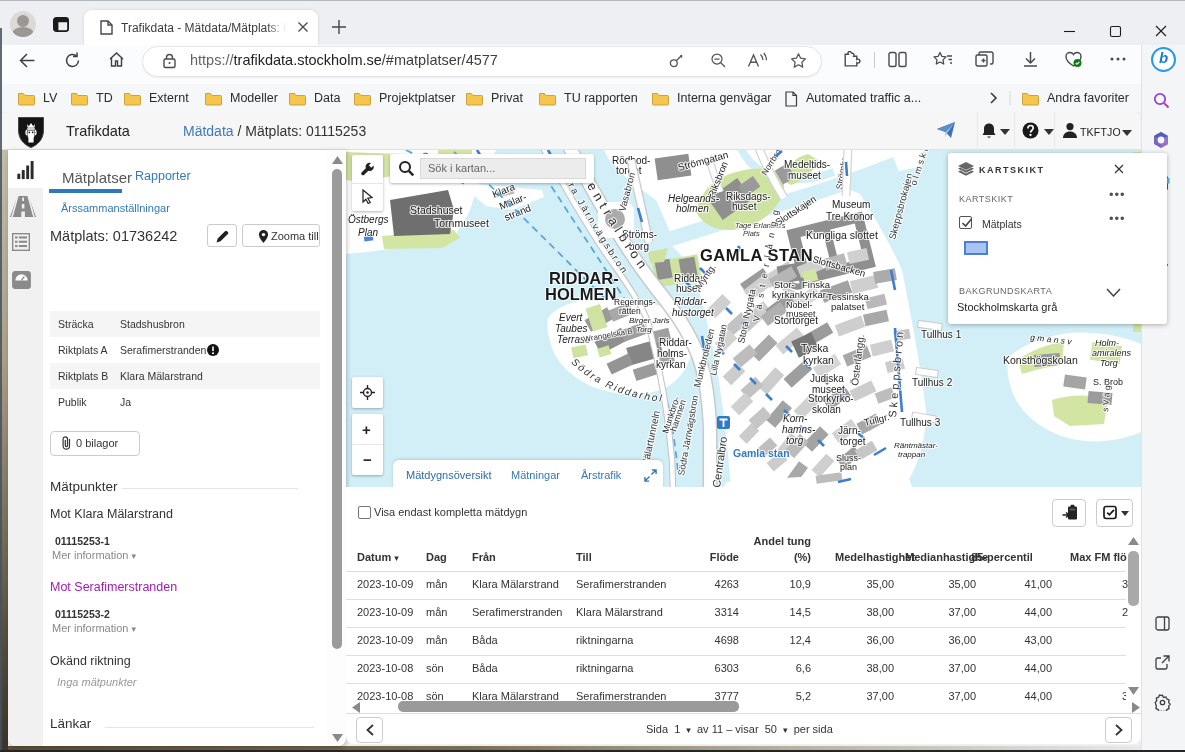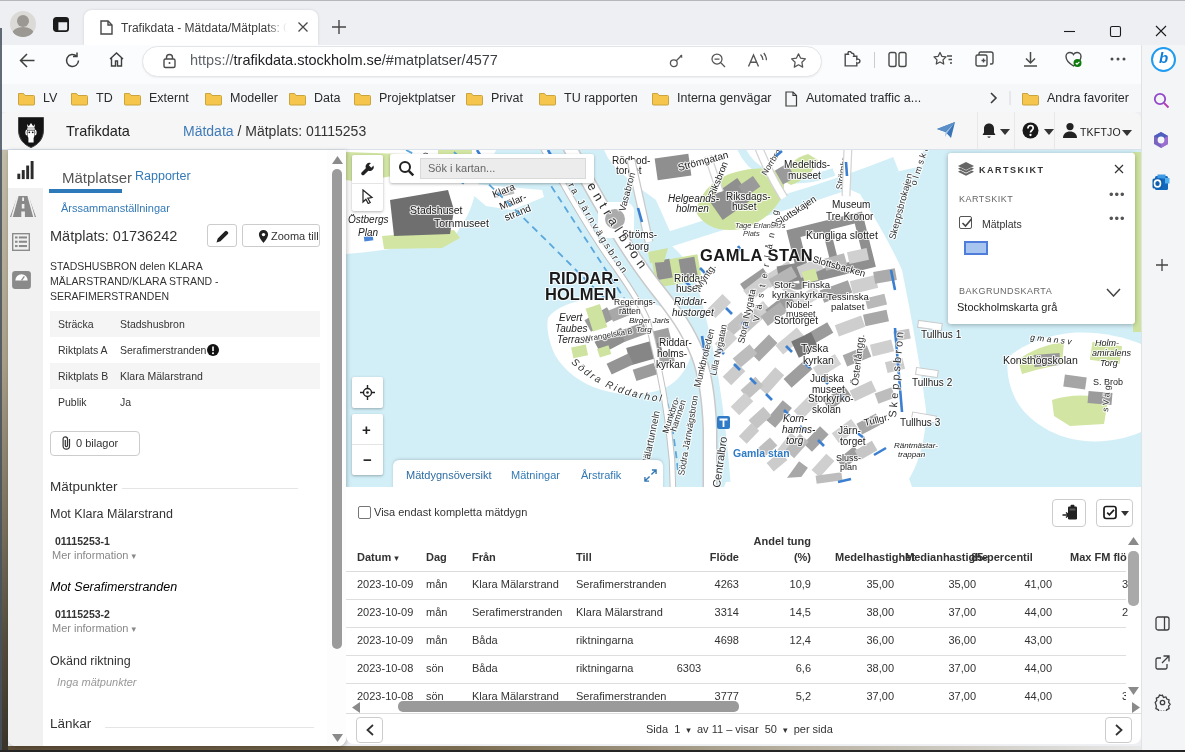--- a/index.html
+++ b/index.html
@@ -602,21 +602,20 @@
   <div class="abs" style="left:42px;top:78px;font-size:14.5px;color:#333;">Mätplats: 01736242</div>
   <div class="abs" style="left:199px;top:74px;width:30px;height:23px;border:1px solid #ccc;border-radius:3px;background:#fff;"></div>
   <svg class="abs" style="left:208px;top:80px;" width="13" height="13" viewBox="0 0 13 13">
         <path d="M0.5 12.5l1.2-4L9 1.2a1.4 1.4 0 0 1 2 0l0.9 0.9a1.4 1.4 0 0 1 0 2L4.5 11.3z" fill="#222"></path>
       </svg>
   <div class="abs" style="left:234px;top:74px;width:78px;height:23px;border:1px solid #ccc;border-radius:3px;background:#fff;font-size:11px;color:#333;line-height:22px;padding-left:28px;">Zooma till</div>
   <svg class="abs" style="left:250px;top:80px;" width="11" height="13" viewBox="0 0 11 13">
         <path d="M5.5 0a4.6 4.6 0 0 1 4.6 4.6C10.1 8 5.5 13 5.5 13S0.9 8 0.9 4.6A4.6 4.6 0 0 1 5.5 0z" fill="#222"></path>
         <circle cx="5.5" cy="4.6" r="1.7" fill="#fff"></circle>
       </svg>
-  <div class="abs" style="left:42px;top:109px;font-size:10.5px;color:#333;line-height:15px;">STADSHUSBRON delen KLARA<br>MÄLARSTRAND/KLARA STRAND -<br>SERAFIMERSTRANDEN</div>
 
   <div class="abs" style="left:42px;top:161px;width:270px;height:26px;background:#f5f5f5;"></div>
   <div class="abs" style="left:42px;top:213px;width:270px;height:26px;background:#f5f5f5;"></div>
   <div class="abs" style="left:50px;top:168px;font-size:10.5px;color:#333;">Sträcka</div>
       <div class="abs" style="left:112px;top:168px;font-size:10.5px;color:#333;">Stadshusbron</div>
   <div class="abs" style="left:50px;top:194px;font-size:10.5px;color:#333;">Riktplats A</div>
       <div class="abs" style="left:112px;top:194px;font-size:10.5px;color:#333;">Serafimerstranden</div>
   <svg class="abs" style="left:199px;top:194px;" width="12" height="12" viewBox="0 0 12 12">
         <circle cx="6" cy="6" r="6" fill="#111"></circle>
         <rect x="5.2" y="2.5" width="1.6" height="4.6" fill="#ffffff"></rect>
@@ -631,40 +630,40 @@
   <svg class="abs" style="left:52px;top:286px;" width="12" height="14" viewBox="0 0 12 14">
         <path d="M9.5 3v7a3.2 3.2 0 0 1-6.4 0V3a2.2 2.2 0 0 1 4.4 0v6.5a1.1 1.1 0 0 1-2.2 0V4" fill="none" stroke="#333" stroke-width="1.2"></path>
       </svg>
   <div class="abs" style="left:68px;top:287px;font-size:11px;color:#333;">0 bilagor</div>
 
   <div class="abs" style="left:42px;top:329px;font-size:13.5px;color:#333;">Mätpunkter</div>
   <div class="abs" style="left:114px;top:338px;width:176px;height:1px;background:#e5e5e5;"></div>
   <div class="abs" style="left:42px;top:357px;font-size:12.5px;color:#333;">Mot Klara Mälarstrand</div>
   <div class="abs" style="left:47px;top:385px;font-size:10.5px;font-weight:bold;color:#333;">01115253-1</div>
   <div class="abs" style="left:44px;top:399px;font-size:11px;color:#888;">Mer information <span style="font-size:9px;">▾</span></div>
-  <div class="abs" style="left:42px;top:430px;font-size:12.5px;color:#000000;font-style:italic;">Mot Serafimerstranden</div>
+  <div class="abs" style="left:42px;top:430px;font-size:12.5px;color:#a21caf;">Mot Serafimerstranden</div>
   <div class="abs" style="left:47px;top:458px;font-size:10.5px;font-weight:bold;color:#333;">01115253-2</div>
   <div class="abs" style="left:44px;top:472px;font-size:11px;color:#888;">Mer information <span style="font-size:9px;">▾</span></div>
   <div class="abs" style="left:42px;top:504px;font-size:12.5px;color:#333;">Okänd riktning</div>
   <div class="abs" style="left:49px;top:526px;font-size:11px;font-style:italic;color:#999;">Inga mätpunkter</div>
   <div class="abs" style="left:42px;top:566px;font-size:13.5px;color:#333;">Länkar</div>
   <div class="abs" style="left:97px;top:577px;width:209px;height:1px;background:#e5e5e5;"></div>
 
   <div class="abs" style="left:319px;top:0;width:19px;height:596px;background:#fdfdfd;"></div>
   <svg class="abs" style="left:324px;top:6px;" width="11" height="8" viewBox="0 0 11 8">
         <path d="M5.5 0L11 8H0z" fill="#8a8a8a"></path>
       </svg>
   <div class="abs" style="left:324px;top:19px;width:10px;height:480px;background:#9b9b9b;border-radius:5px;"></div>
   <svg class="abs" style="left:324px;top:584px;" width="11" height="8" viewBox="0 0 11 8">
         <path d="M5.5 8L0 0h11z" fill="#8a8a8a"></path>
       </svg>
 </div>
 
 
-<div class="abs" id="kartskikt" style="left:948px;top:153px;width:187px;height:171px;background:#fff;border-radius:3px;box-shadow:0 1px 5px rgba(0,0,0,0.3);">
+<div class="abs" id="kartskikt" style="left:948px;top:153px;width:219px;height:171px;background:#fff;border-radius:3px;box-shadow:0 1px 5px rgba(0,0,0,0.3);">
   <svg class="abs" style="left:10px;top:9px;" width="16" height="14" viewBox="0 0 16 14">
         <path d="M8 0l8 4-8 4-8-4z" fill="#666"></path>
         <path d="M2.2 5.6L0 6.8l8 4 8-4-2.2-1.2L8 8.5z" fill="#666"></path>
         <path d="M2.2 8.6L0 9.8l8 4 8-4-2.2-1.2L8 11.5z" fill="#666"></path>
       </svg>
   <div class="abs" style="left:31px;top:12px;font-size:9px;font-weight:bold;letter-spacing:1.5px;color:#333;">KARTSKIKT</div>
   <svg class="abs" style="left:166px;top:11px;" width="10" height="10" viewBox="0 0 10 10">
         <path d="M1 1l8 8M9 1L1 9" stroke="#333" stroke-width="1.2"></path>
       </svg>
   <div class="abs" style="left:11px;top:41px;font-size:9px;letter-spacing:0.5px;color:#666;">KARTSKIKT</div>
@@ -766,21 +765,21 @@
         <div class="abs" style="left:365px;width:100px;text-align:right;">12,4</div>
         <div class="abs" style="left:448px;width:100px;text-align:right;">36,00</div>
         <div class="abs" style="left:530px;width:100px;text-align:right;">36,00</div>
         <div class="abs" style="left:606px;width:100px;text-align:right;">43,00</div>
   </div>
   <div class="row abs" style="left:0;top:175px;width:780px;">
     <div class="abs" style="left:11px;">2023-10-08</div>
         <div class="abs" style="left:80px;">sön</div>
         <div class="abs" style="left:126px;">Båda</div>
         <div class="abs" style="left:230px;">riktningarna</div>
-        <div class="abs" style="left:293px;width:100px;text-align:center;">6303</div>
+        <div class="abs" style="left:293px;width:100px;text-align:right;">6303</div>
         <div class="abs" style="left:365px;width:100px;text-align:right;">6,6</div>
         <div class="abs" style="left:448px;width:100px;text-align:right;">38,00</div>
         <div class="abs" style="left:530px;width:100px;text-align:right;">37,00</div>
         <div class="abs" style="left:606px;width:100px;text-align:right;">44,00</div>
   </div>
   <div class="row abs" style="left:0;top:203px;width:780px;height:12px;overflow:hidden;">
     <div class="abs" style="left:11px;">2023-10-08</div>
         <div class="abs" style="left:80px;">sön</div>
         <div class="abs" style="left:126px;">Klara Mälarstrand</div>
         <div class="abs" style="left:230px;">Serafimerstranden</div>

